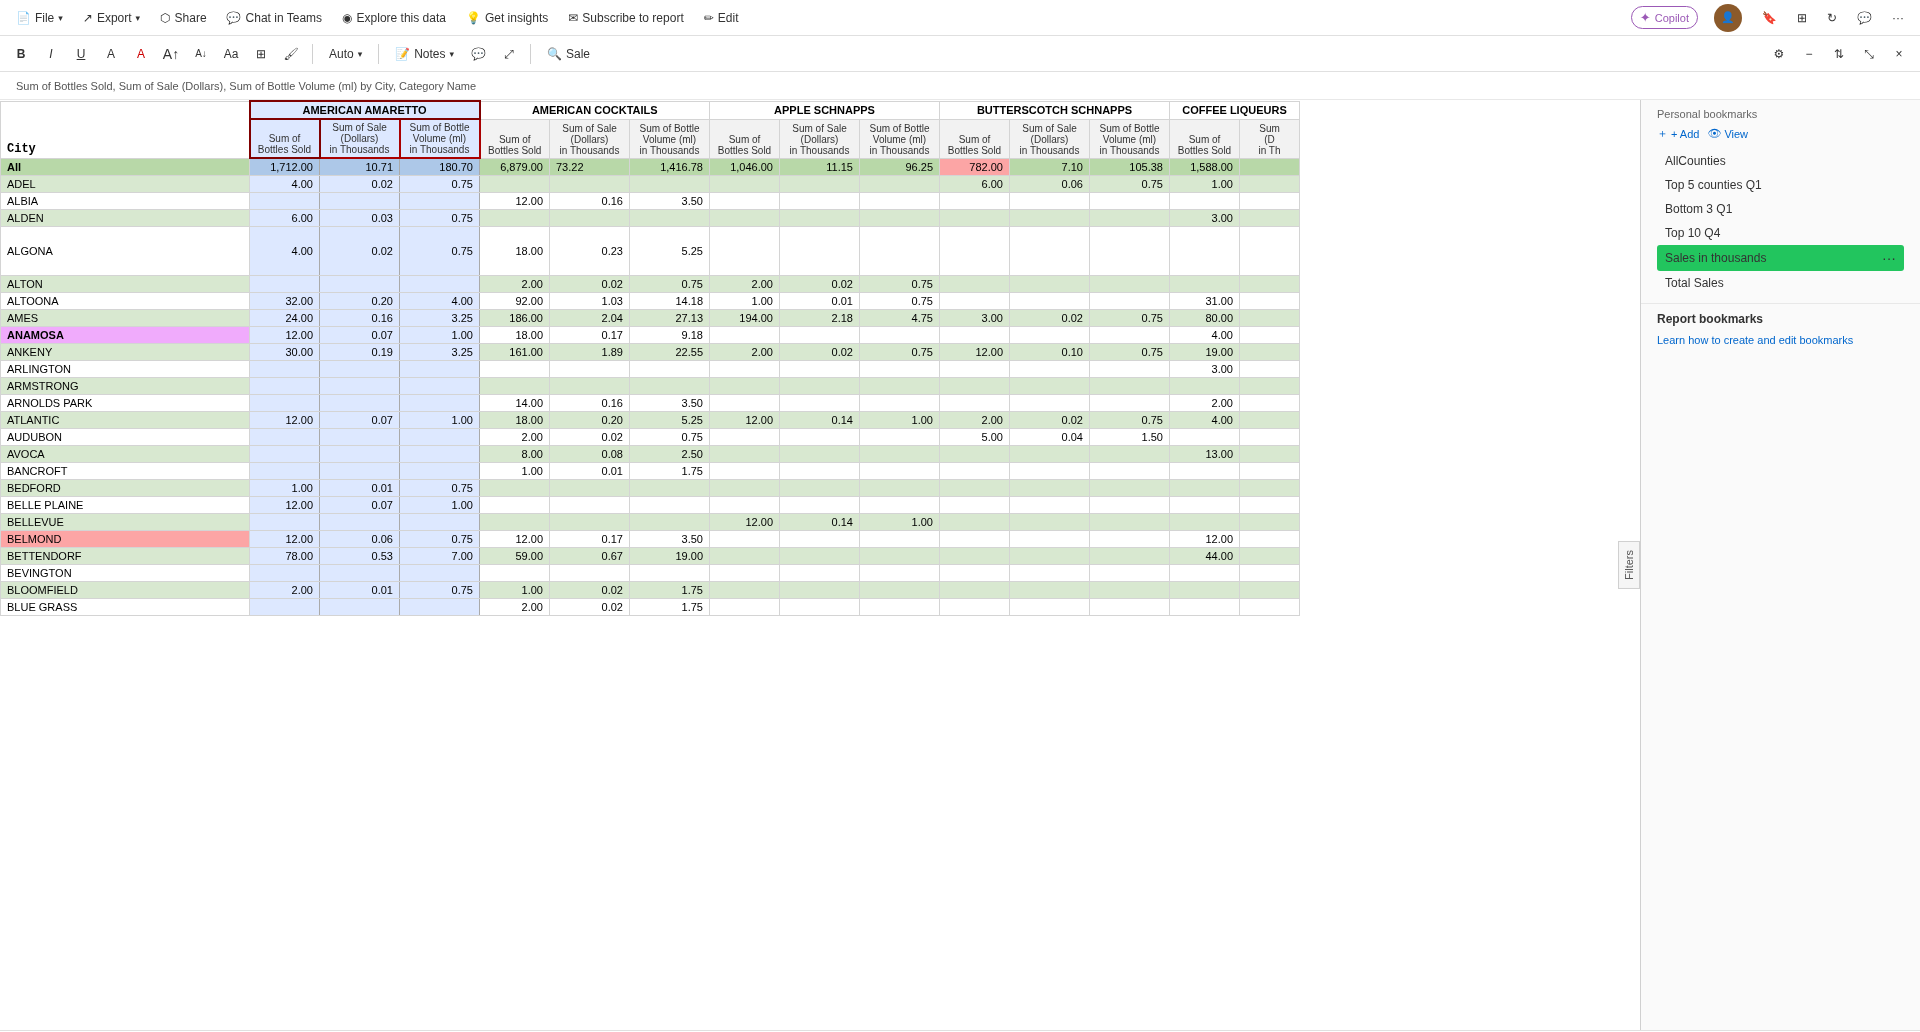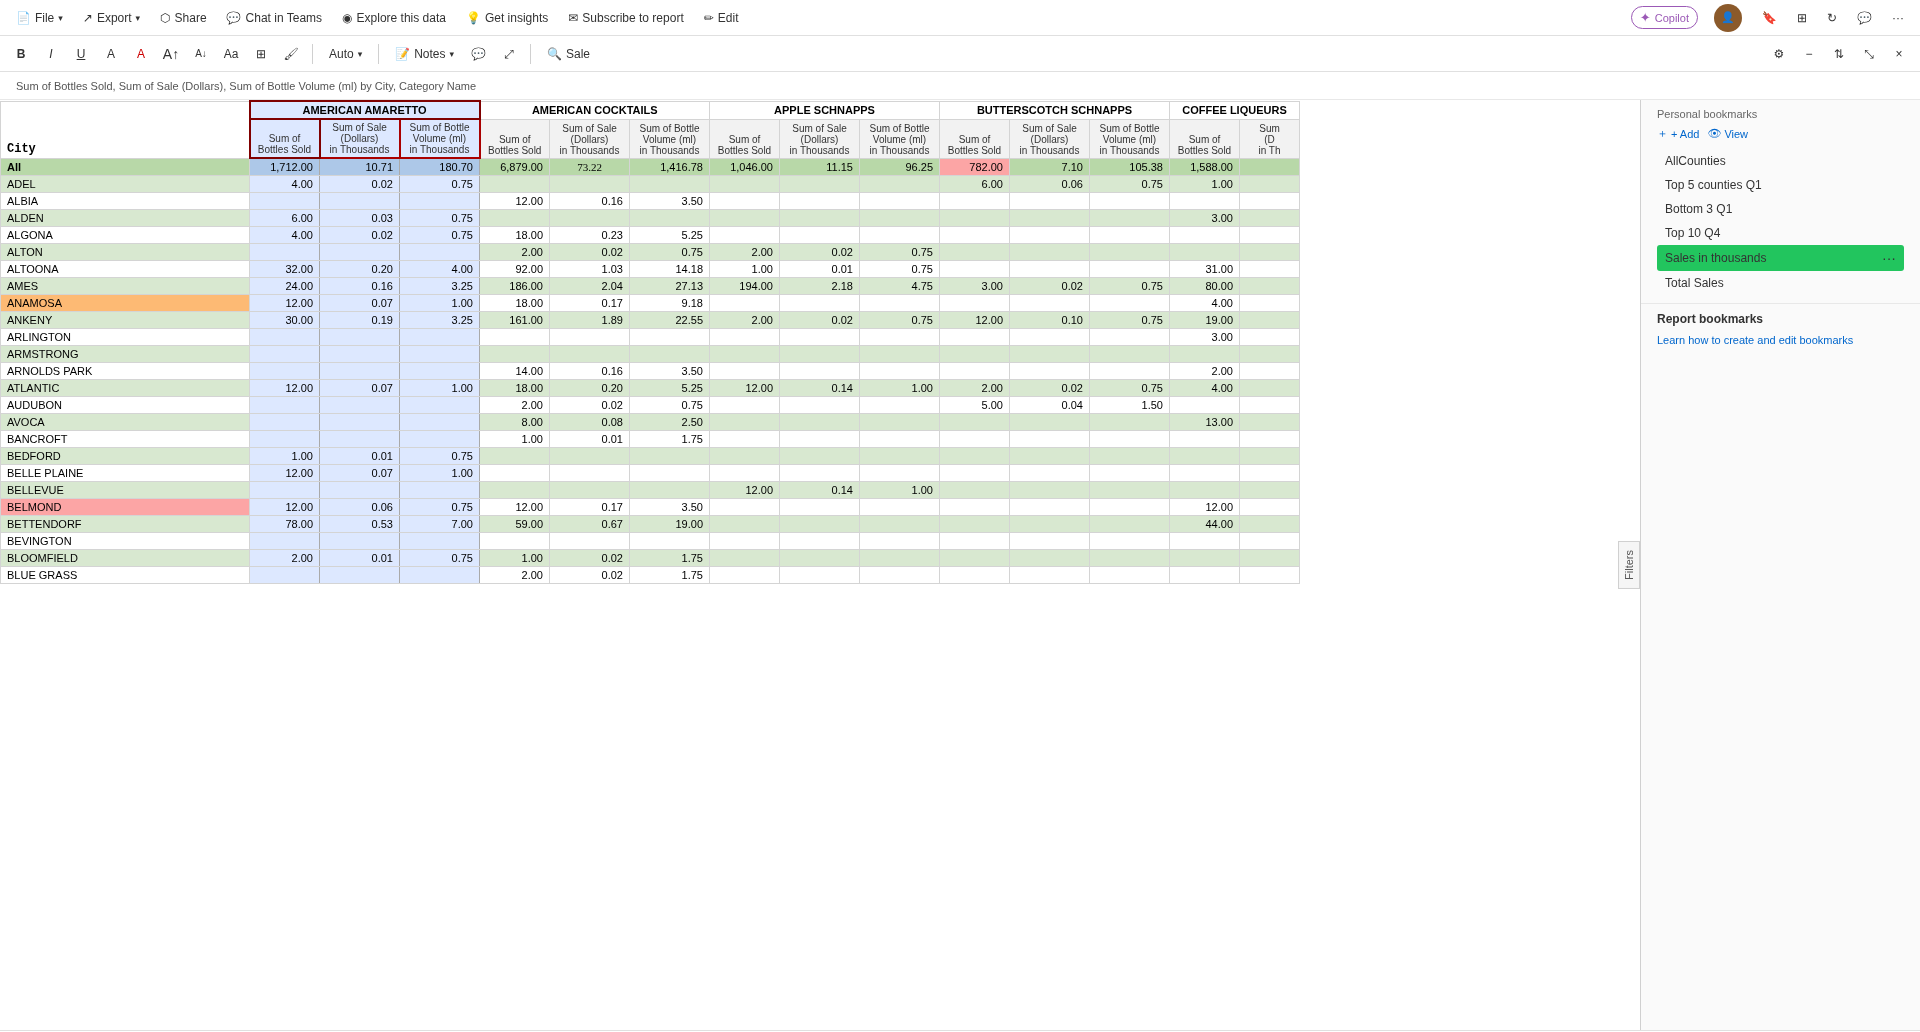--- a/index.html
+++ b/index.html
@@ -363,21 +363,21 @@
           <th class="col-header" style="font-size:10px; width:60px; vertical-align:bottom; text-align:center;">Sum<br>(D<br>in Th</th>
         </tr>
       </thead>
       <tbody id="table-body">
       <tr>
             <td style="text-align: left; background: rgb(184, 216, 168); font-weight: bold; font-size: 11px; padding: 2px 6px;">All</td>
             <td style="text-align: right; background: rgb(173, 200, 232); font-weight: normal; font-size: 11px; padding: 2px 6px; border-left: 1px solid rgb(170, 170, 170); border-right: 1px solid rgb(170, 170, 170);">1,712.00</td>
             <td style="text-align: right; background: rgb(173, 200, 232); font-weight: normal; font-size: 11px; padding: 2px 6px; border-left: 1px solid rgb(170, 170, 170); border-right: 1px solid rgb(170, 170, 170);">10.71</td>
             <td style="text-align: right; background: rgb(173, 200, 232); font-weight: normal; font-size: 11px; padding: 2px 6px; border-left: 1px solid rgb(170, 170, 170); border-right: 1px solid rgb(170, 170, 170);">180.70</td>
             <td style="text-align: right; background: rgb(184, 216, 168); font-weight: normal; font-size: 11px; padding: 2px 6px;">6,879.00</td>
-            <td style="text-align: center; background: rgb(184, 216, 168); font-weight: normal; font-size: 11px; padding: 2px 6px; font-family: Liberation Serif, serif;">73.22</td>
+            <td style="text-align: left; background: rgb(184, 216, 168); font-weight: normal; font-size: 11px; padding: 2px 6px;">73.22</td>
             <td style="text-align: right; background: rgb(184, 216, 168); font-weight: normal; font-size: 11px; padding: 2px 6px;">1,416.78</td>
             <td style="text-align: right; background: rgb(184, 216, 168); font-weight: normal; font-size: 11px; padding: 2px 6px;">1,046.00</td>
             <td style="text-align: right; background: rgb(184, 216, 168); font-weight: normal; font-size: 11px; padding: 2px 6px;">11.15</td>
             <td style="text-align: right; background: rgb(184, 216, 168); font-weight: normal; font-size: 11px; padding: 2px 6px;">96.25</td>
             <td style="text-align: right; background: #fca5a5; font-weight: normal; font-size: 11px; padding: 2px 6px;">782.00</td>
             <td style="text-align: right; background: rgb(184, 216, 168); font-weight: normal; font-size: 11px; padding: 2px 6px;">7.10</td>
             <td style="text-align: right; background: rgb(184, 216, 168); font-weight: normal; font-size: 11px; padding: 2px 6px;">105.38</td>
             <td style="text-align: right; background: rgb(184, 216, 168); font-weight: normal; font-size: 11px; padding: 2px 6px;">1,588.00</td>
             <td style="text-align: right; background: rgb(184, 216, 168); font-weight: normal; font-size: 11px; padding: 2px 6px;"></td>
           </tr>
@@ -431,21 +431,21 @@
             <td style="text-align: right; background: rgb(216, 232, 208); font-weight: normal; font-size: 11px; padding: 2px 6px;"></td>
             <td style="text-align: right; background: rgb(216, 232, 208); font-weight: normal; font-size: 11px; padding: 2px 6px;">3.00</td>
             <td style="text-align: right; background: rgb(216, 232, 208); font-weight: normal; font-size: 11px; padding: 2px 6px;"></td>
           </tr>
           <tr>
             <td style="text-align: left; background: rgb(255, 255, 255); font-weight: normal; font-size: 11px; padding: 2px 6px;">ALGONA</td>
             <td style="text-align: right; background: rgb(221, 232, 255); font-weight: normal; font-size: 11px; padding: 2px 6px; border-left: 1px solid rgb(170, 170, 170); border-right: 1px solid rgb(170, 170, 170);">4.00</td>
             <td style="text-align: right; background: rgb(221, 232, 255); font-weight: normal; font-size: 11px; padding: 2px 6px; border-left: 1px solid rgb(170, 170, 170); border-right: 1px solid rgb(170, 170, 170);">0.02</td>
             <td style="text-align: right; background: rgb(221, 232, 255); font-weight: normal; font-size: 11px; padding: 2px 6px; border-left: 1px solid rgb(170, 170, 170); border-right: 1px solid rgb(170, 170, 170);">0.75</td>
             <td style="text-align: right; background: rgb(255, 255, 255); font-weight: normal; font-size: 11px; padding: 2px 6px;">18.00</td>
-            <td style="text-align: right; background: rgb(255, 255, 255); font-weight: normal; font-size: 11px; padding: 2px 6px;">0.23</td>
+            <td style="text-align: right; background: rgb(255, 255, 255); font-weight: normal; font-size: 11px; padding: 18px 6px;">0.23</td>
             <td style="text-align: right; background: rgb(255, 255, 255); font-weight: normal; font-size: 11px; padding: 2px 6px;">5.25</td>
             <td style="text-align: right; background: rgb(255, 255, 255); font-weight: normal; font-size: 11px; padding: 2px 6px;"></td>
             <td style="text-align: right; background: rgb(255, 255, 255); font-weight: normal; font-size: 11px; padding: 2px 6px;"></td>
             <td style="text-align: right; background: rgb(255, 255, 255); font-weight: normal; font-size: 11px; padding: 2px 6px;"></td>
             <td style="text-align: right; background: rgb(255, 255, 255); font-weight: normal; font-size: 11px; padding: 2px 6px;"></td>
             <td style="text-align: right; background: rgb(255, 255, 255); font-weight: normal; font-size: 11px; padding: 2px 6px;"></td>
             <td style="text-align: right; background: rgb(255, 255, 255); font-weight: normal; font-size: 11px; padding: 2px 6px;"></td>
             <td style="text-align: right; background: rgb(255, 255, 255); font-weight: normal; font-size: 11px; padding: 2px 6px;"></td>
             <td style="text-align: right; background: rgb(255, 255, 255); font-weight: normal; font-size: 11px; padding: 2px 6px;"></td>
           </tr>
@@ -494,21 +494,21 @@
             <td style="text-align: right; background: rgb(216, 232, 208); font-weight: normal; font-size: 11px; padding: 2px 6px;">194.00</td>
             <td style="text-align: right; background: rgb(216, 232, 208); font-weight: normal; font-size: 11px; padding: 2px 6px;">2.18</td>
             <td style="text-align: right; background: rgb(216, 232, 208); font-weight: normal; font-size: 11px; padding: 2px 6px;">4.75</td>
             <td style="text-align: right; background: rgb(216, 232, 208); font-weight: normal; font-size: 11px; padding: 2px 6px;">3.00</td>
             <td style="text-align: right; background: rgb(216, 232, 208); font-weight: normal; font-size: 11px; padding: 2px 6px;">0.02</td>
             <td style="text-align: right; background: rgb(216, 232, 208); font-weight: normal; font-size: 11px; padding: 2px 6px;">0.75</td>
             <td style="text-align: right; background: rgb(216, 232, 208); font-weight: normal; font-size: 11px; padding: 2px 6px;">80.00</td>
             <td style="text-align: right; background: rgb(216, 232, 208); font-weight: normal; font-size: 11px; padding: 2px 6px;"></td>
           </tr>
           <tr>
-            <td style="text-align: left; background: #fdba74; font-weight: normal; font-size: 11px; padding: 2px 6px;">ANAMOSA</td>
+            <td style="text-align: left; background: #f0abfc; font-weight: bold; font-size: 11px; padding: 2px 6px;">ANAMOSA</td>
             <td style="text-align: right; background: rgb(221, 232, 255); font-weight: normal; font-size: 11px; padding: 2px 6px; border-left: 1px solid rgb(170, 170, 170); border-right: 1px solid rgb(170, 170, 170);">12.00</td>
             <td style="text-align: right; background: rgb(221, 232, 255); font-weight: normal; font-size: 11px; padding: 2px 6px; border-left: 1px solid rgb(170, 170, 170); border-right: 1px solid rgb(170, 170, 170);">0.07</td>
             <td style="text-align: right; background: rgb(221, 232, 255); font-weight: normal; font-size: 11px; padding: 2px 6px; border-left: 1px solid rgb(170, 170, 170); border-right: 1px solid rgb(170, 170, 170);">1.00</td>
             <td style="text-align: right; background: rgb(255, 255, 255); font-weight: normal; font-size: 11px; padding: 2px 6px;">18.00</td>
             <td style="text-align: right; background: rgb(255, 255, 255); font-weight: normal; font-size: 11px; padding: 2px 6px;">0.17</td>
             <td style="text-align: right; background: rgb(255, 255, 255); font-weight: normal; font-size: 11px; padding: 2px 6px;">9.18</td>
             <td style="text-align: right; background: rgb(255, 255, 255); font-weight: normal; font-size: 11px; padding: 2px 6px;"></td>
             <td style="text-align: right; background: rgb(255, 255, 255); font-weight: normal; font-size: 11px; padding: 2px 6px;"></td>
             <td style="text-align: right; background: rgb(255, 255, 255); font-weight: normal; font-size: 11px; padding: 2px 6px;"></td>
             <td style="text-align: right; background: rgb(255, 255, 255); font-weight: normal; font-size: 11px; padding: 2px 6px;"></td>

